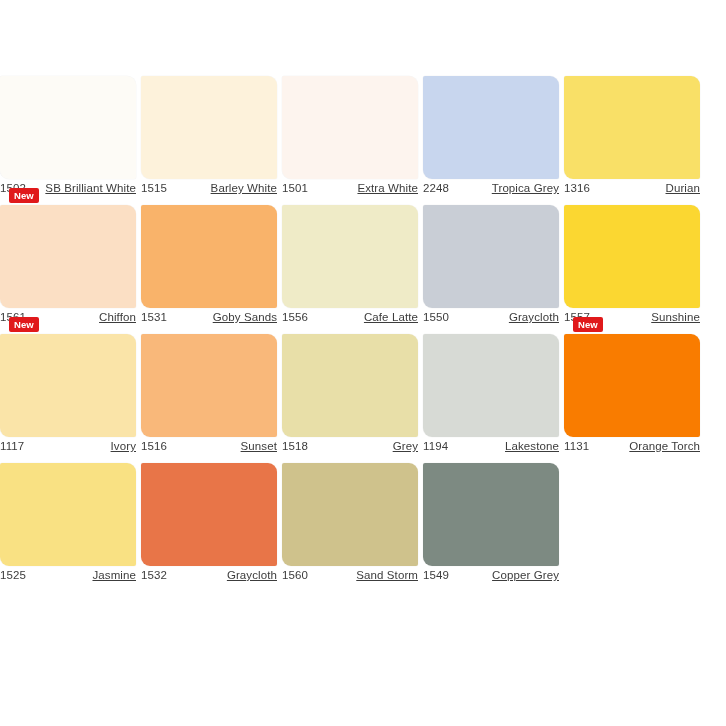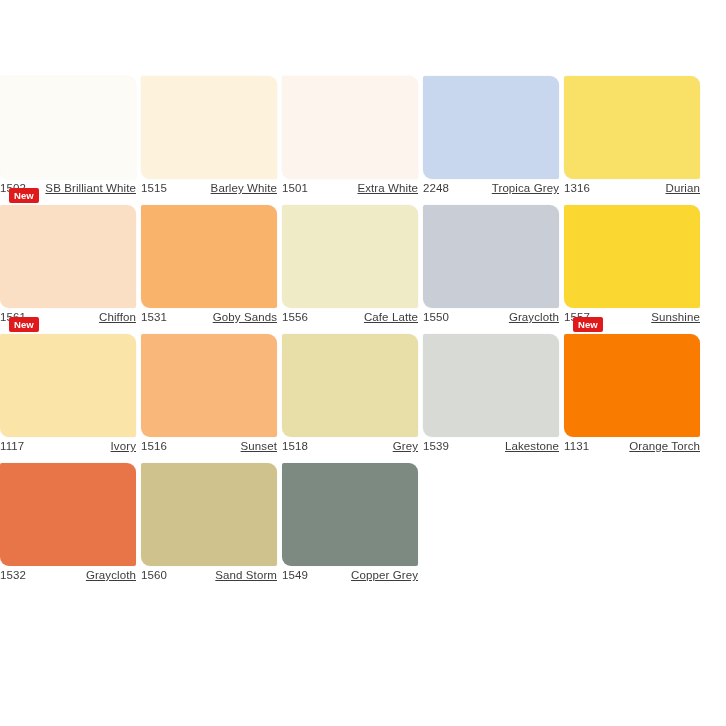--- a/index.html
+++ b/index.html
@@ -180,30 +180,37 @@
       <div class="swatch-cell">
         <div class="swatch-chip" title="Cream" style="background: rgb(232, 223, 168);"></div>
         <div class="swatch-caption">
           <span class="swatch-code">1518</span>
           <span class="swatch-name">Grey</span>
         </div>
       </div>
       <div class="swatch-cell">
         <div class="swatch-chip" title="Lakestone" style="background: rgb(215, 218, 213);"></div>
         <div class="swatch-caption">
-          <span class="swatch-code">1539</span>
+          <span class="swatch-code">1194</span>
           <span class="swatch-name">Lakestone</span>
         </div>
       </div>
       <div class="swatch-cell has-badge">
         <div class="new-badge" style="background: rgb(224, 25, 27);">New</div>
         <div class="swatch-chip" title="Orange Torch" style="background: rgb(249, 124, 0);"></div>
         <div class="swatch-caption">
           <span class="swatch-code">1131</span>
           <span class="swatch-name">Orange Torch</span>
+        </div>
+      </div>
+      <div class="swatch-cell">
+        <div class="swatch-chip" title="Jasmine" style="background: rgb(249, 225, 131);"></div>
+        <div class="swatch-caption">
+          <span class="swatch-code">1525</span>
+          <span class="swatch-name">Jasmine</span>
         </div>
       </div>
       <div class="swatch-cell">
         <div class="swatch-chip" title="Tangerine" style="background: rgb(232, 117, 72);"></div>
         <div class="swatch-caption">
           <span class="swatch-code">1532</span>
           <span class="swatch-name">Graycloth</span>
         </div>
       </div>
       <div class="swatch-cell">

